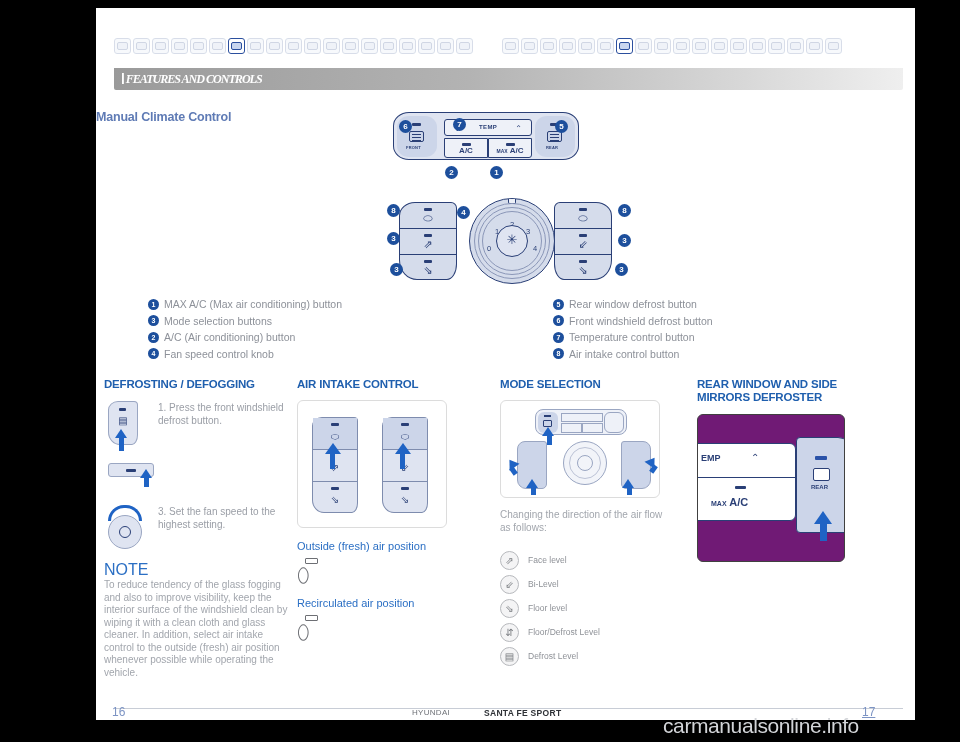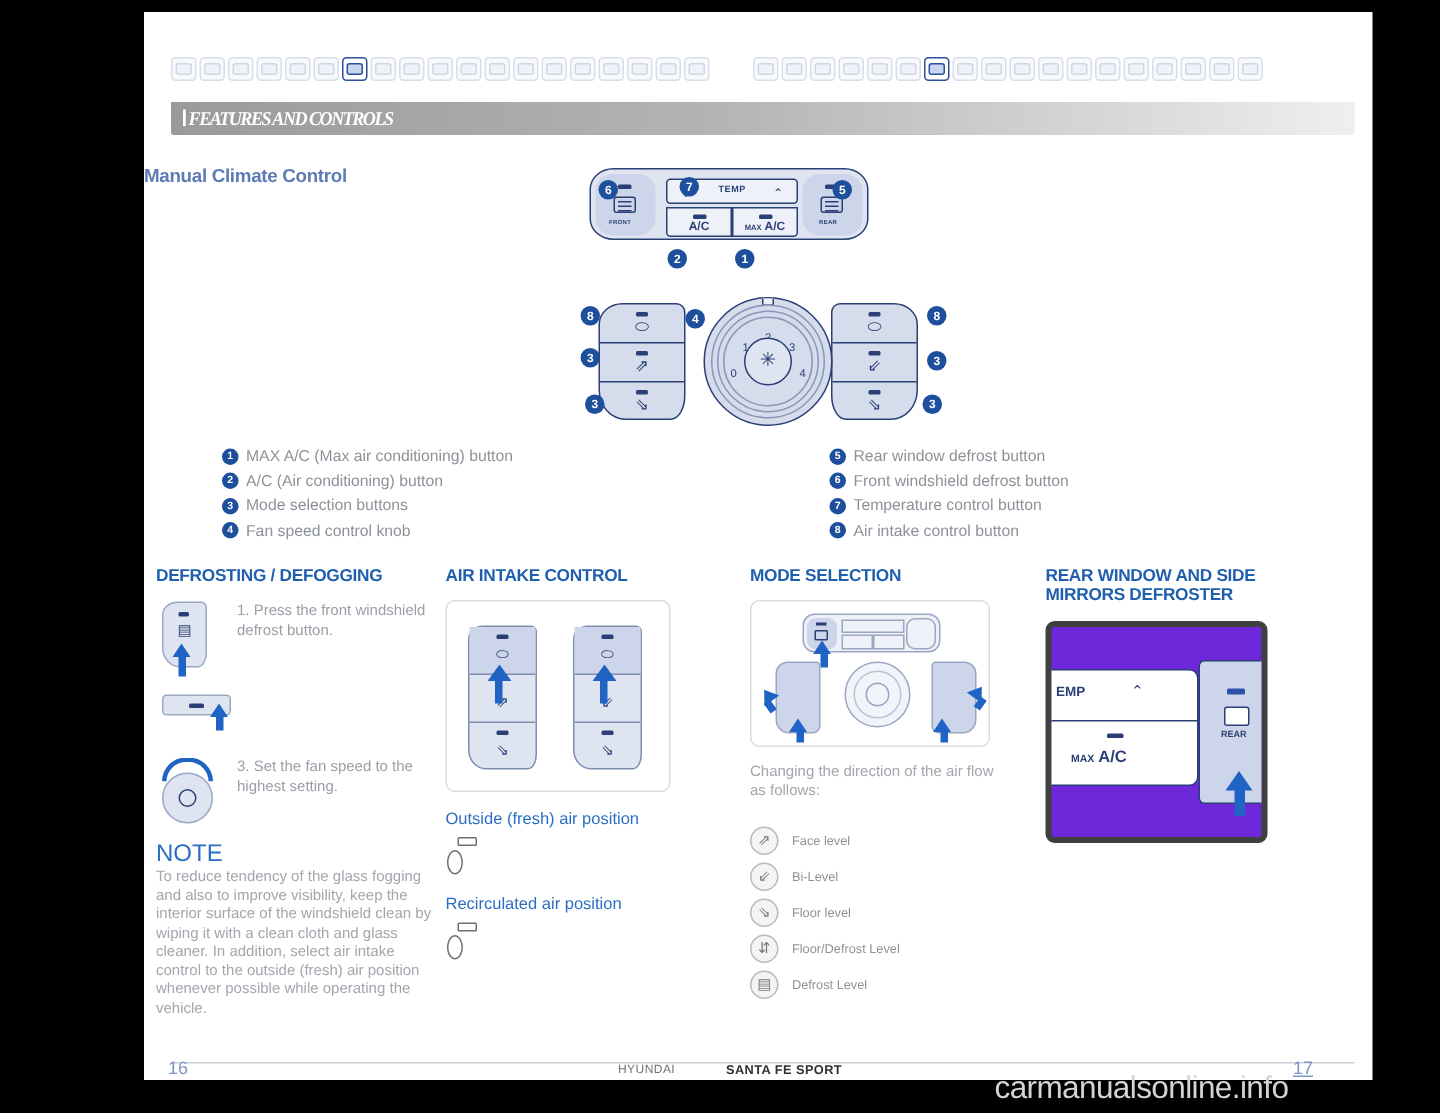--- a/index.html
+++ b/index.html
@@ -292,22 +292,22 @@
     width: 19px; height: 19px; border-radius: 50%;
     border: 1.3px solid #b7b9bd; background: #f4f4f5;
     display: flex; align-items: center; justify-content: center;
     font-size: 10px; color: #76797e; flex: 0 0 auto;
   }
   .modelist .ml { font-size: 8.5px; color: #8e9197; }
 
   
   .rearfig {
     position: relative; width: 148px; height: 148px;
-    border: 4px solid #404040; border-radius: 6px;
-    background: #6d28d9; overflow: hidden; margin-top: 10px;
+    border: 1px solid #404040; border-radius: 6px;
+    background: #701a75; overflow: hidden; margin-top: 10px;
   }
 
   
   .footline {
     position: absolute; left: 18px; top: 700px;
     width: 789px; height: 1px; background: #c8cdd6;
   }
   .pgnum {
     position: absolute; top: 697px;
     font-size: 12px; color: #7d94c4;
@@ -551,26 +551,26 @@
     </div>
     <div class="cal" style="left:361px;top:198px;">4</div>
   </div>
 
   <ul class="legend c1" id="legend1">
       <li>
         <span class="bub">1</span>
         <span>MAX A/C (Max air conditioning) button</span>
       </li>
       <li>
+        <span class="bub">3</span>
+        <span>Mode selection buttons</span>
+      </li>
+      <li>
         <span class="bub">2</span>
         <span>A/C (Air conditioning) button</span>
-      </li>
-      <li>
-        <span class="bub">3</span>
-        <span>Mode selection buttons</span>
       </li>
       <li>
         <span class="bub">4</span>
         <span>Fan speed control knob</span>
       </li>
     </ul>
   <ul class="legend c2" id="legend2">
       <li>
         <span class="bub">5</span>
         <span>Rear window defrost button</span>

